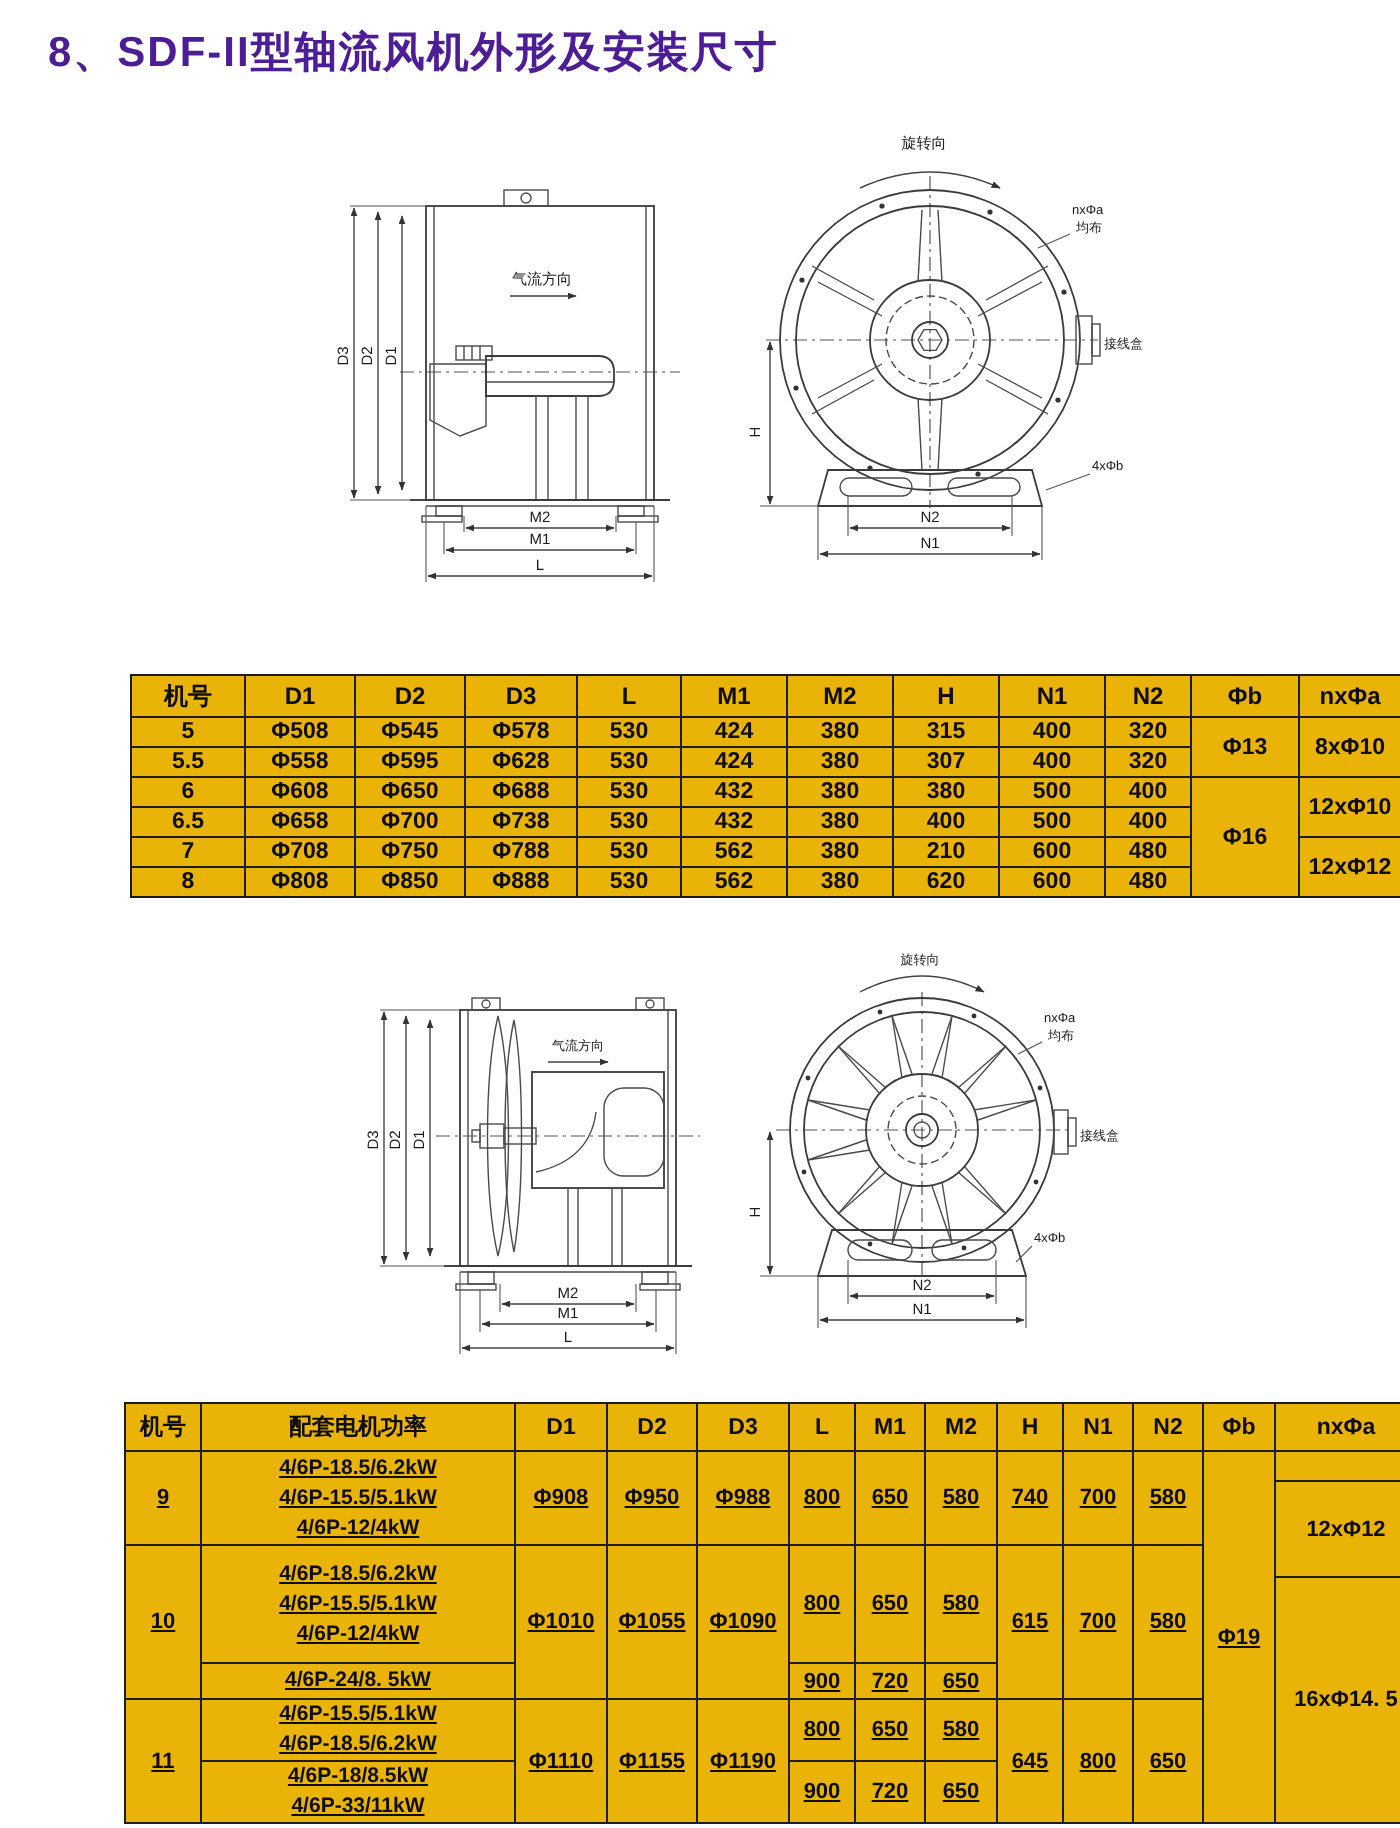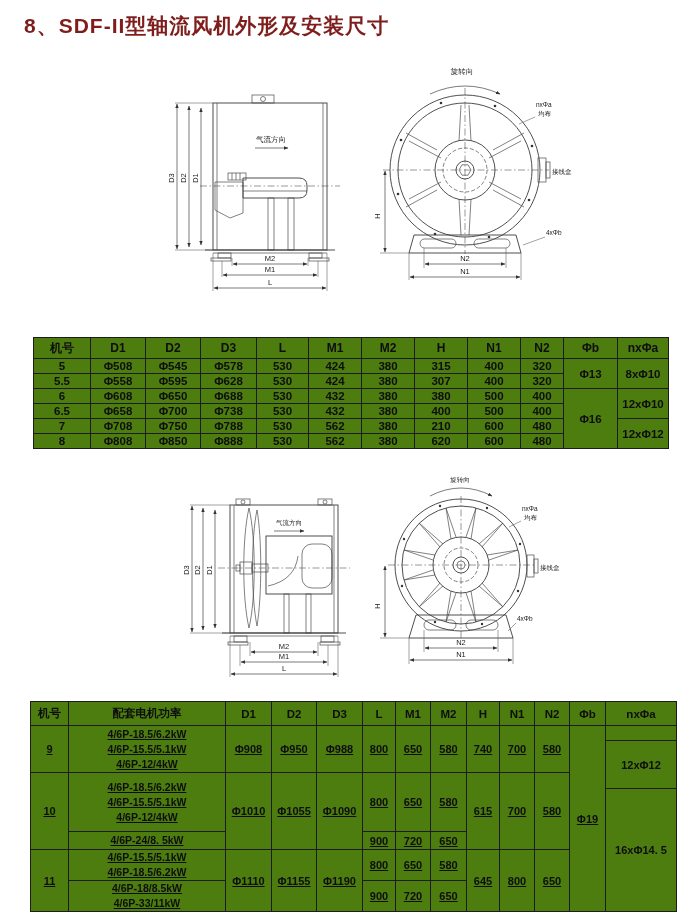--- a/index.html
+++ b/index.html
@@ -1,27 +1,27 @@
 <!DOCTYPE html>
 <html><head>
 <meta charset="utf-8">
 <style>
   html,body{margin:0;padding:0;}
   body{width:700px;height:914px;background:#fff;font-family:"Liberation Sans","DejaVu Sans",sans-serif;color:#111;overflow:hidden;}
   .page{position:relative;width:700px;height:914px;background:#fff;}
-  .title{position:absolute;top:12px;left:24px;font-size:21px;font-weight:bold;letter-spacing:1px;color:#7f1d1d;}
+  .title{position:absolute;top:12px;left:24px;font-size:21px;font-weight:bold;letter-spacing:1px;color:#4c1d95;}
   svg text{fill:#222;}
   .drw{stroke:#3b3b3b;stroke-width:0.9;fill:none;}
   .drw2{stroke:#4a4a4a;stroke-width:0.7;fill:none;}
   .cl{stroke:#555;stroke-width:0.6;fill:none;stroke-dasharray:7 2.5 1.5 2.5;}
   .dim{stroke:#444;stroke-width:0.7;fill:none;}
   .ext{stroke:#555;stroke-width:0.55;fill:none;}
   .lbl{font-size:7.5px;fill:#1a1a1a;}
   .sm{font-size:6.5px;fill:#1a1a1a;}
-  table{border-collapse:collapse;table-layout:fixed;background:#4d7c0f;}
+  table{border-collapse:collapse;table-layout:fixed;background:#eab308;margin-left:32px;}
   #t1{position:absolute;top:337px;left:33px;width:635px;}
   #t2{position:absolute;top:701px;left:30px;width:646px;}
   th,td{border:1.4px solid #1c1c1c;text-align:center;vertical-align:middle;padding:0;font-weight:bold;color:#0e0e0e;overflow:hidden;}
   #t1 th{height:20px;font-size:12px;}
   #t1 td{height:14px;font-size:11.5px;}
   #t2 th{height:23px;font-size:11.5px;}
   #t2 td{font-size:11px;text-decoration:underline;}
   #t2 .pw div{font-size:10.5px;line-height:15px;white-space:nowrap;}
   #t2 .h48{height:47px;} #t2 .h60{height:59px;} #t2 .h19{height:18px;} #t2 .h30{height:29px;} #t2 .h31{height:30px;}
   .na-cell{position:relative;padding:0;}

